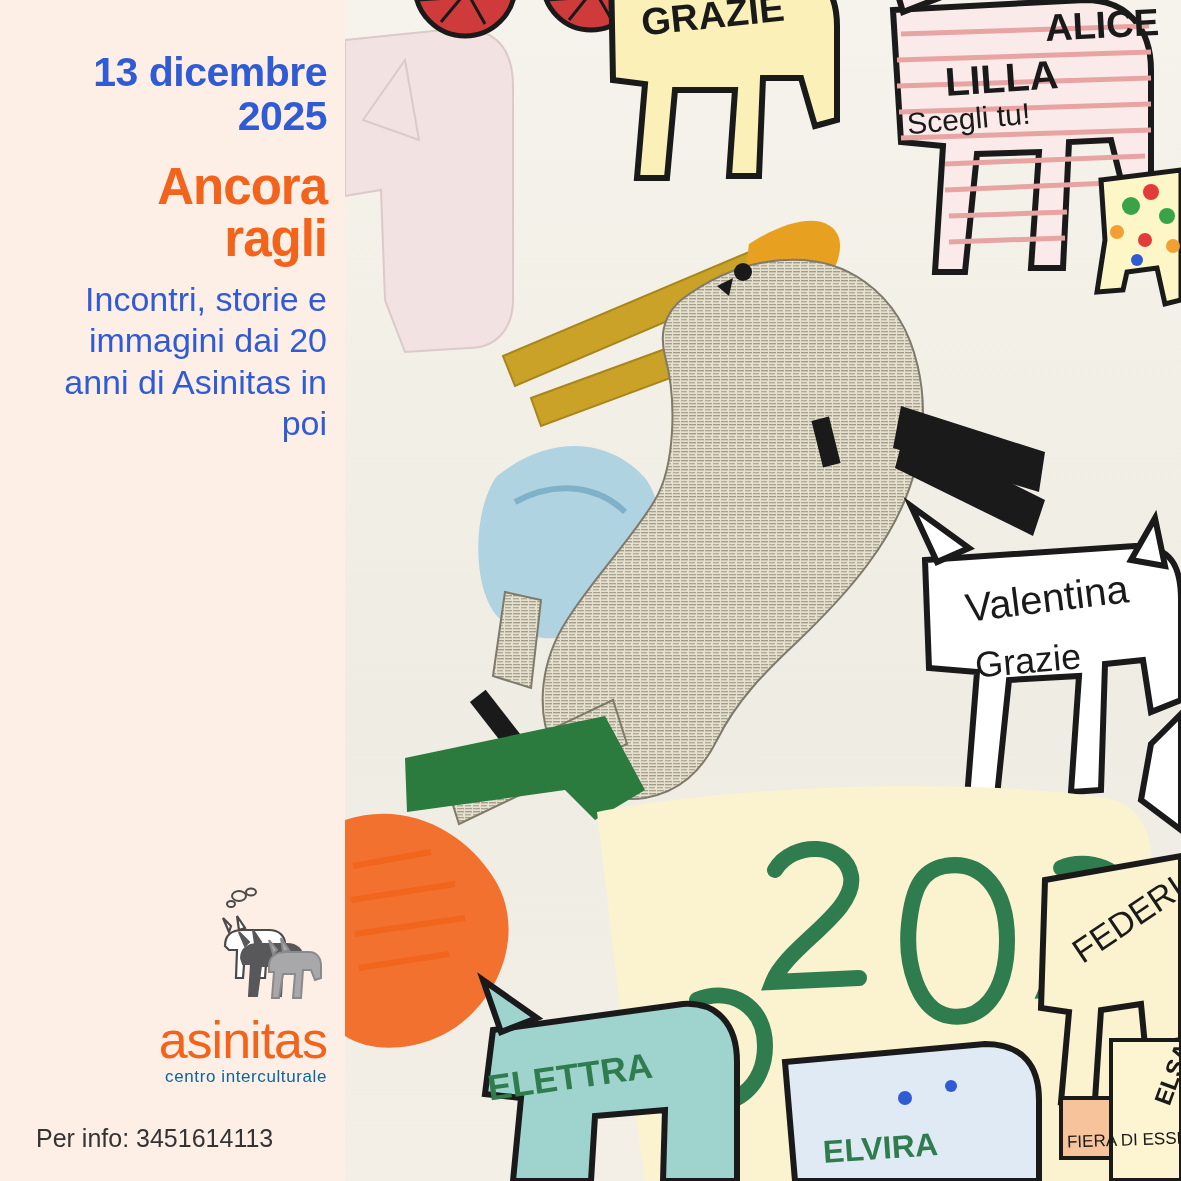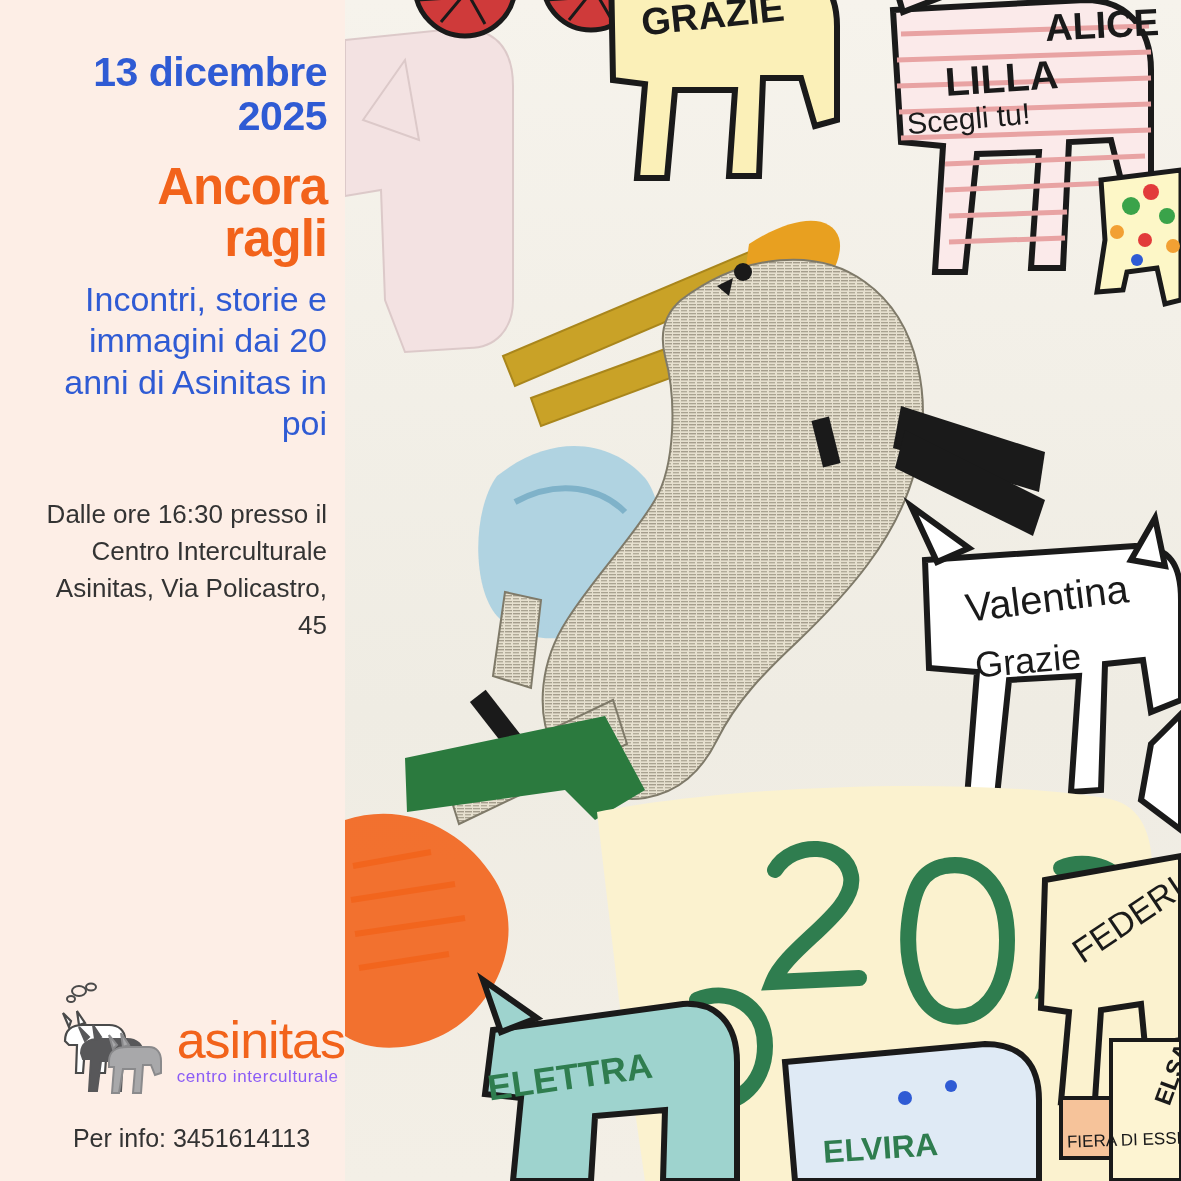--- a/index.html
+++ b/index.html
@@ -60,60 +60,61 @@
     font-size: 26px;
     line-height: 1.42;
     margin: 52px 0 0 0;
     text-align: right;
     font-weight: 400;
   }
   
   .logo-block {
     position: absolute;
     left: 40px;
-    right: 0;
+    right: 18px;
     bottom: 74px;
     display: flex;
     align-items: flex-end;
     justify-content: flex-end;
     gap: 10px;
+    flex-direction: column;
   }
   .donkeys {
     width: 110px;
     height: 120px;
     flex: 0 0 110px;
   }
   .wordmark {
     text-align: left;
     padding-bottom: 14px;
   }
   .wordmark .brand {
     color: #f2631b;
     font-size: 52px;
     line-height: 0.95;
     font-weight: 400;
     letter-spacing: -1px;
     display: block;
   }
   .wordmark .tag {
-    color: #8b5cf6;
+    color: #0369a1;
     font-size: 17px;
     letter-spacing: 0.6px;
     display: block;
-    text-align: left;
+    text-align: right;
     margin-top: 2px;
   }
   .info {
     position: absolute;
-    left: 56px;
+    left: 36px;
     right: 18px;
     bottom: 22px;
     color: #333333;
     font-size: 25px;
-    text-align: center;
+    text-align: left;
   }
   
   .photo {
     position: relative;
     width: 836px;
     height: 1181px;
     flex: 0 0 836px;
     overflow: hidden;
     background: #f4f1ea;
   }
@@ -137,21 +138,20 @@
       <span>13 dicembre 2025</span>
     </div>
 
     <div class="title">
       <div>Ancora</div>
       <div>ragli</div>
     </div>
 
     <div class="subtitle">Incontri, storie e immagini dai 20 anni di Asinitas in poi</div>
 
-    <div class="details">Dalle ore 16:30 presso il Centro Interculturale Asinitas, Via Policastro, 45</div>
 
     <div class="logo-block">
       <div class="donkeys">
         <svg viewBox="0 0 110 120" width="110" height="120" aria-hidden="true">
 
           <g fill="none" stroke="#4a4a4a" stroke-width="2">
             <ellipse cx="22" cy="10" rx="7" ry="5"></ellipse>
             <ellipse cx="34" cy="6" rx="5" ry="3.5"></ellipse>
             <ellipse cx="14" cy="18" rx="4" ry="3"></ellipse>
           </g>

